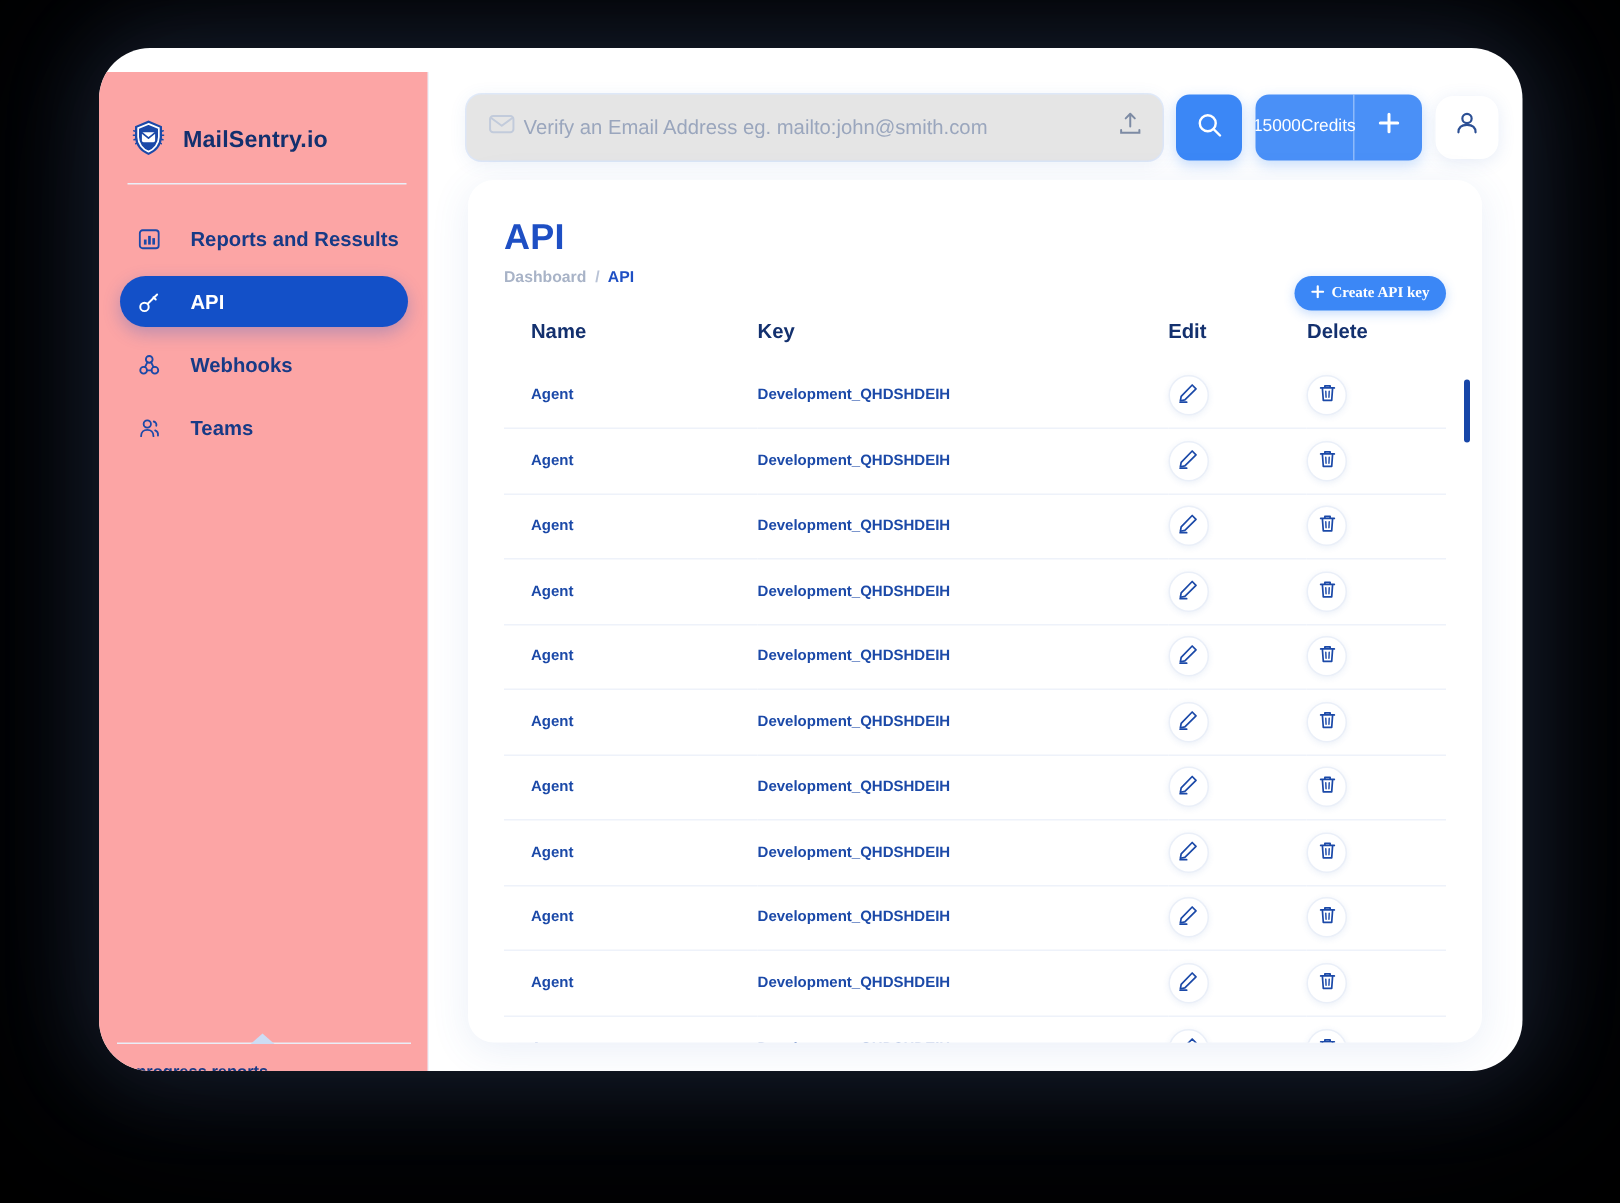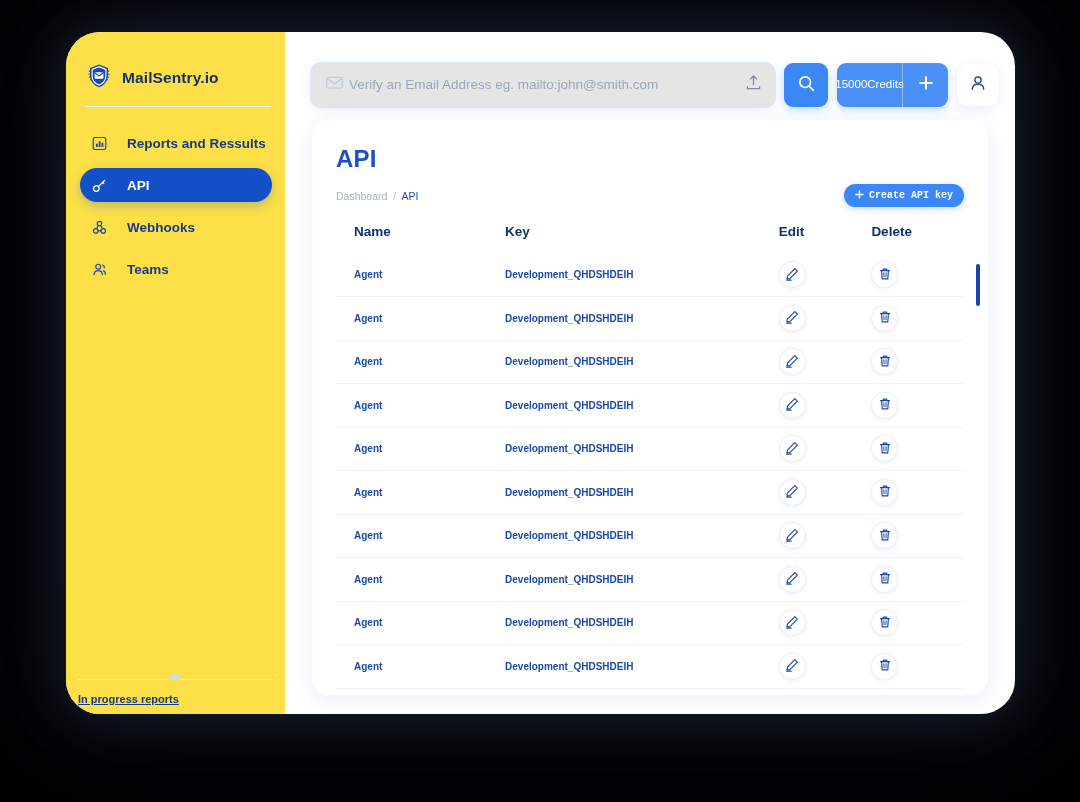--- a/index.html
+++ b/index.html
@@ -29,24 +29,24 @@
     background: #ffffff;
     border-radius: 34px;
     box-shadow: 0 0 58px 10px rgba(150,185,255,0.13),
                 0 0 120px 30px rgba(90,130,220,0.07);
     overflow: hidden;
   }
 
   
   #sidebar {
     position: absolute;
-    left: 0; top: 0;
+    left: 0; top: 16px;
     width: 220px;
     height: 682px;
-    background: #fde047;
+    background: #fca5a5;
     border-right: 1px solid #eef2fa;
   }
 
   .brand {
     display: flex;
     align-items: center;
     gap: 9px;
     padding: 30px 0 0 19px;
     height: 62px;
   }
@@ -211,38 +211,38 @@
   }
 
   #page-title {
     margin-top: 25px;
     font-size: 24px;
     font-weight: 700;
     color: #1e4fc4;
     letter-spacing: .2px;
   }
   #breadcrumb {
-    margin-top: 17px;
+    margin-top: 6px;
     font-size: 10.5px;
     color: #a8b3c7;
-    font-weight: 400;
+    font-weight: 700;
   }
   #breadcrumb .crumb-active { color: #1e4fc4; }
   #breadcrumb .crumb-sep { color: #b9c3d6; margin: 0 3px; }
 
   #create-key-btn {
     position: absolute;
     right: 24px; top: 64px;
     height: 23px;
     padding: 0 11px;
     border: 0;
     border-radius: 12px;
     background: #3b87f6;
     color: #ffffff;
-    font-family: Liberation Mono, monospace;
+    font-family: Liberation Serif, serif;
     font-size: 10px;
     font-weight: 600;
     display: flex;
     align-items: center;
     gap: 5px;
     cursor: pointer;
     box-shadow: 0 2px 7px rgba(59,135,246,0.30);
   }
 
   

